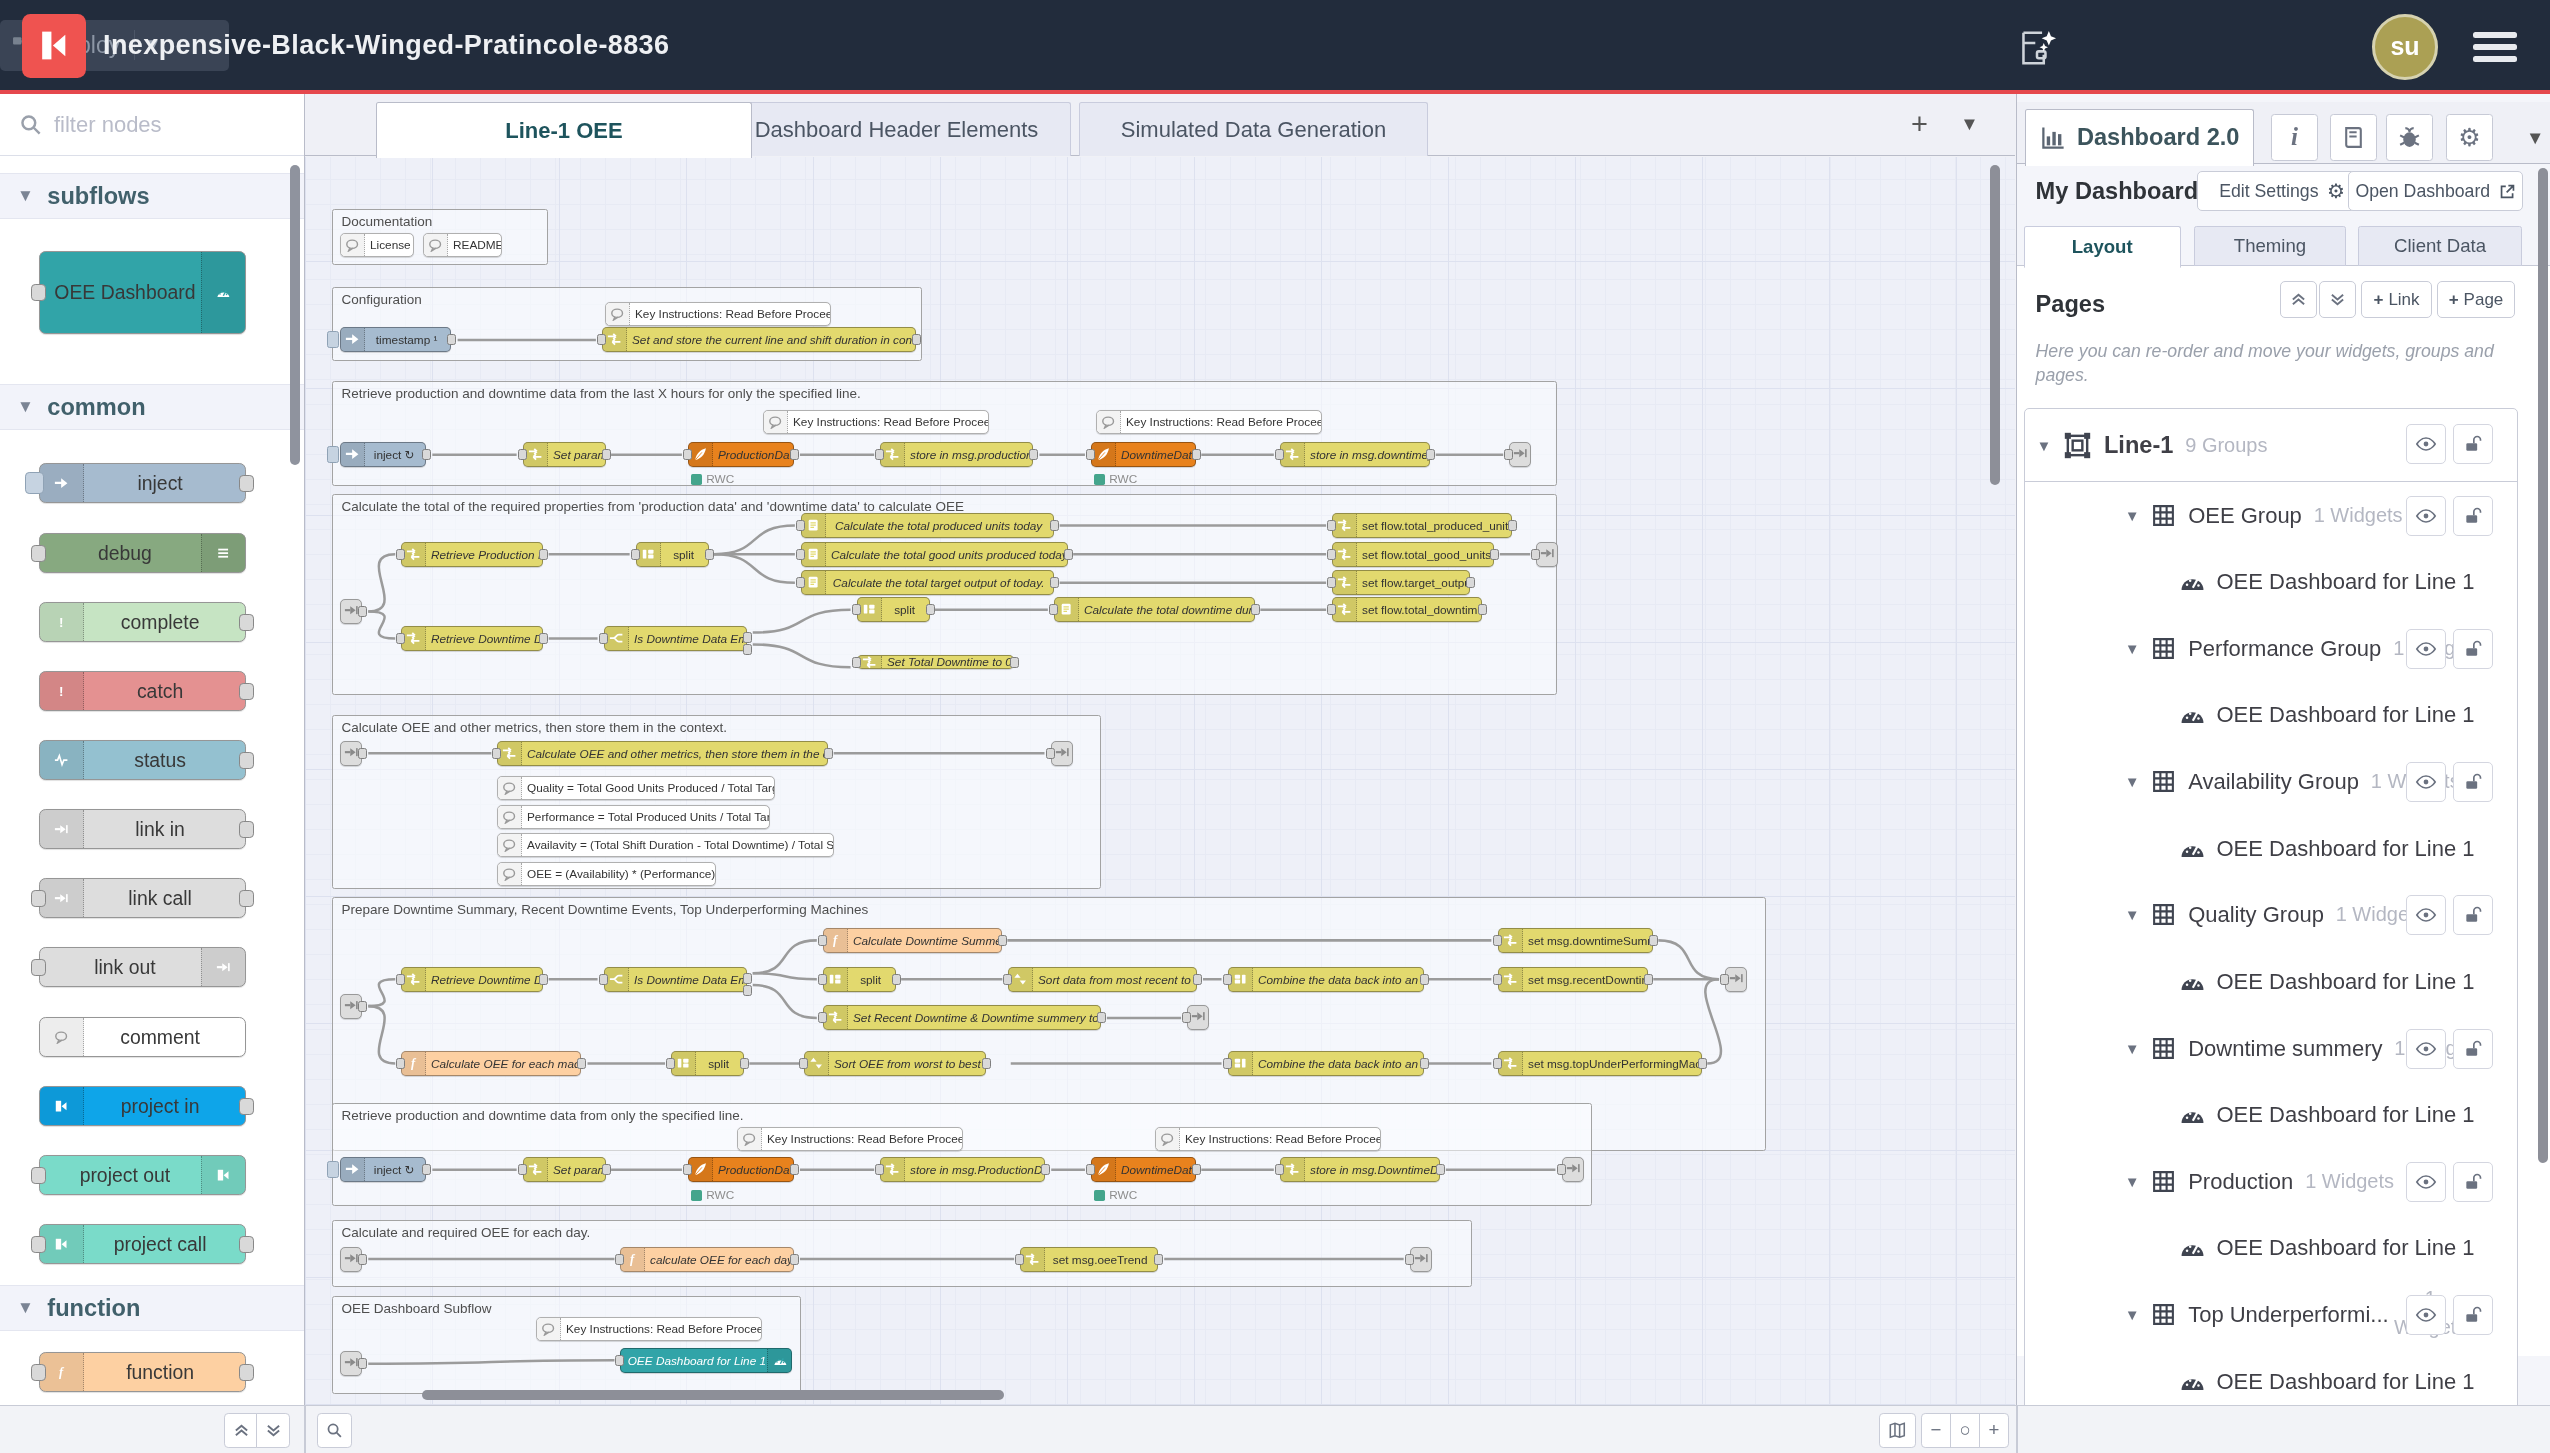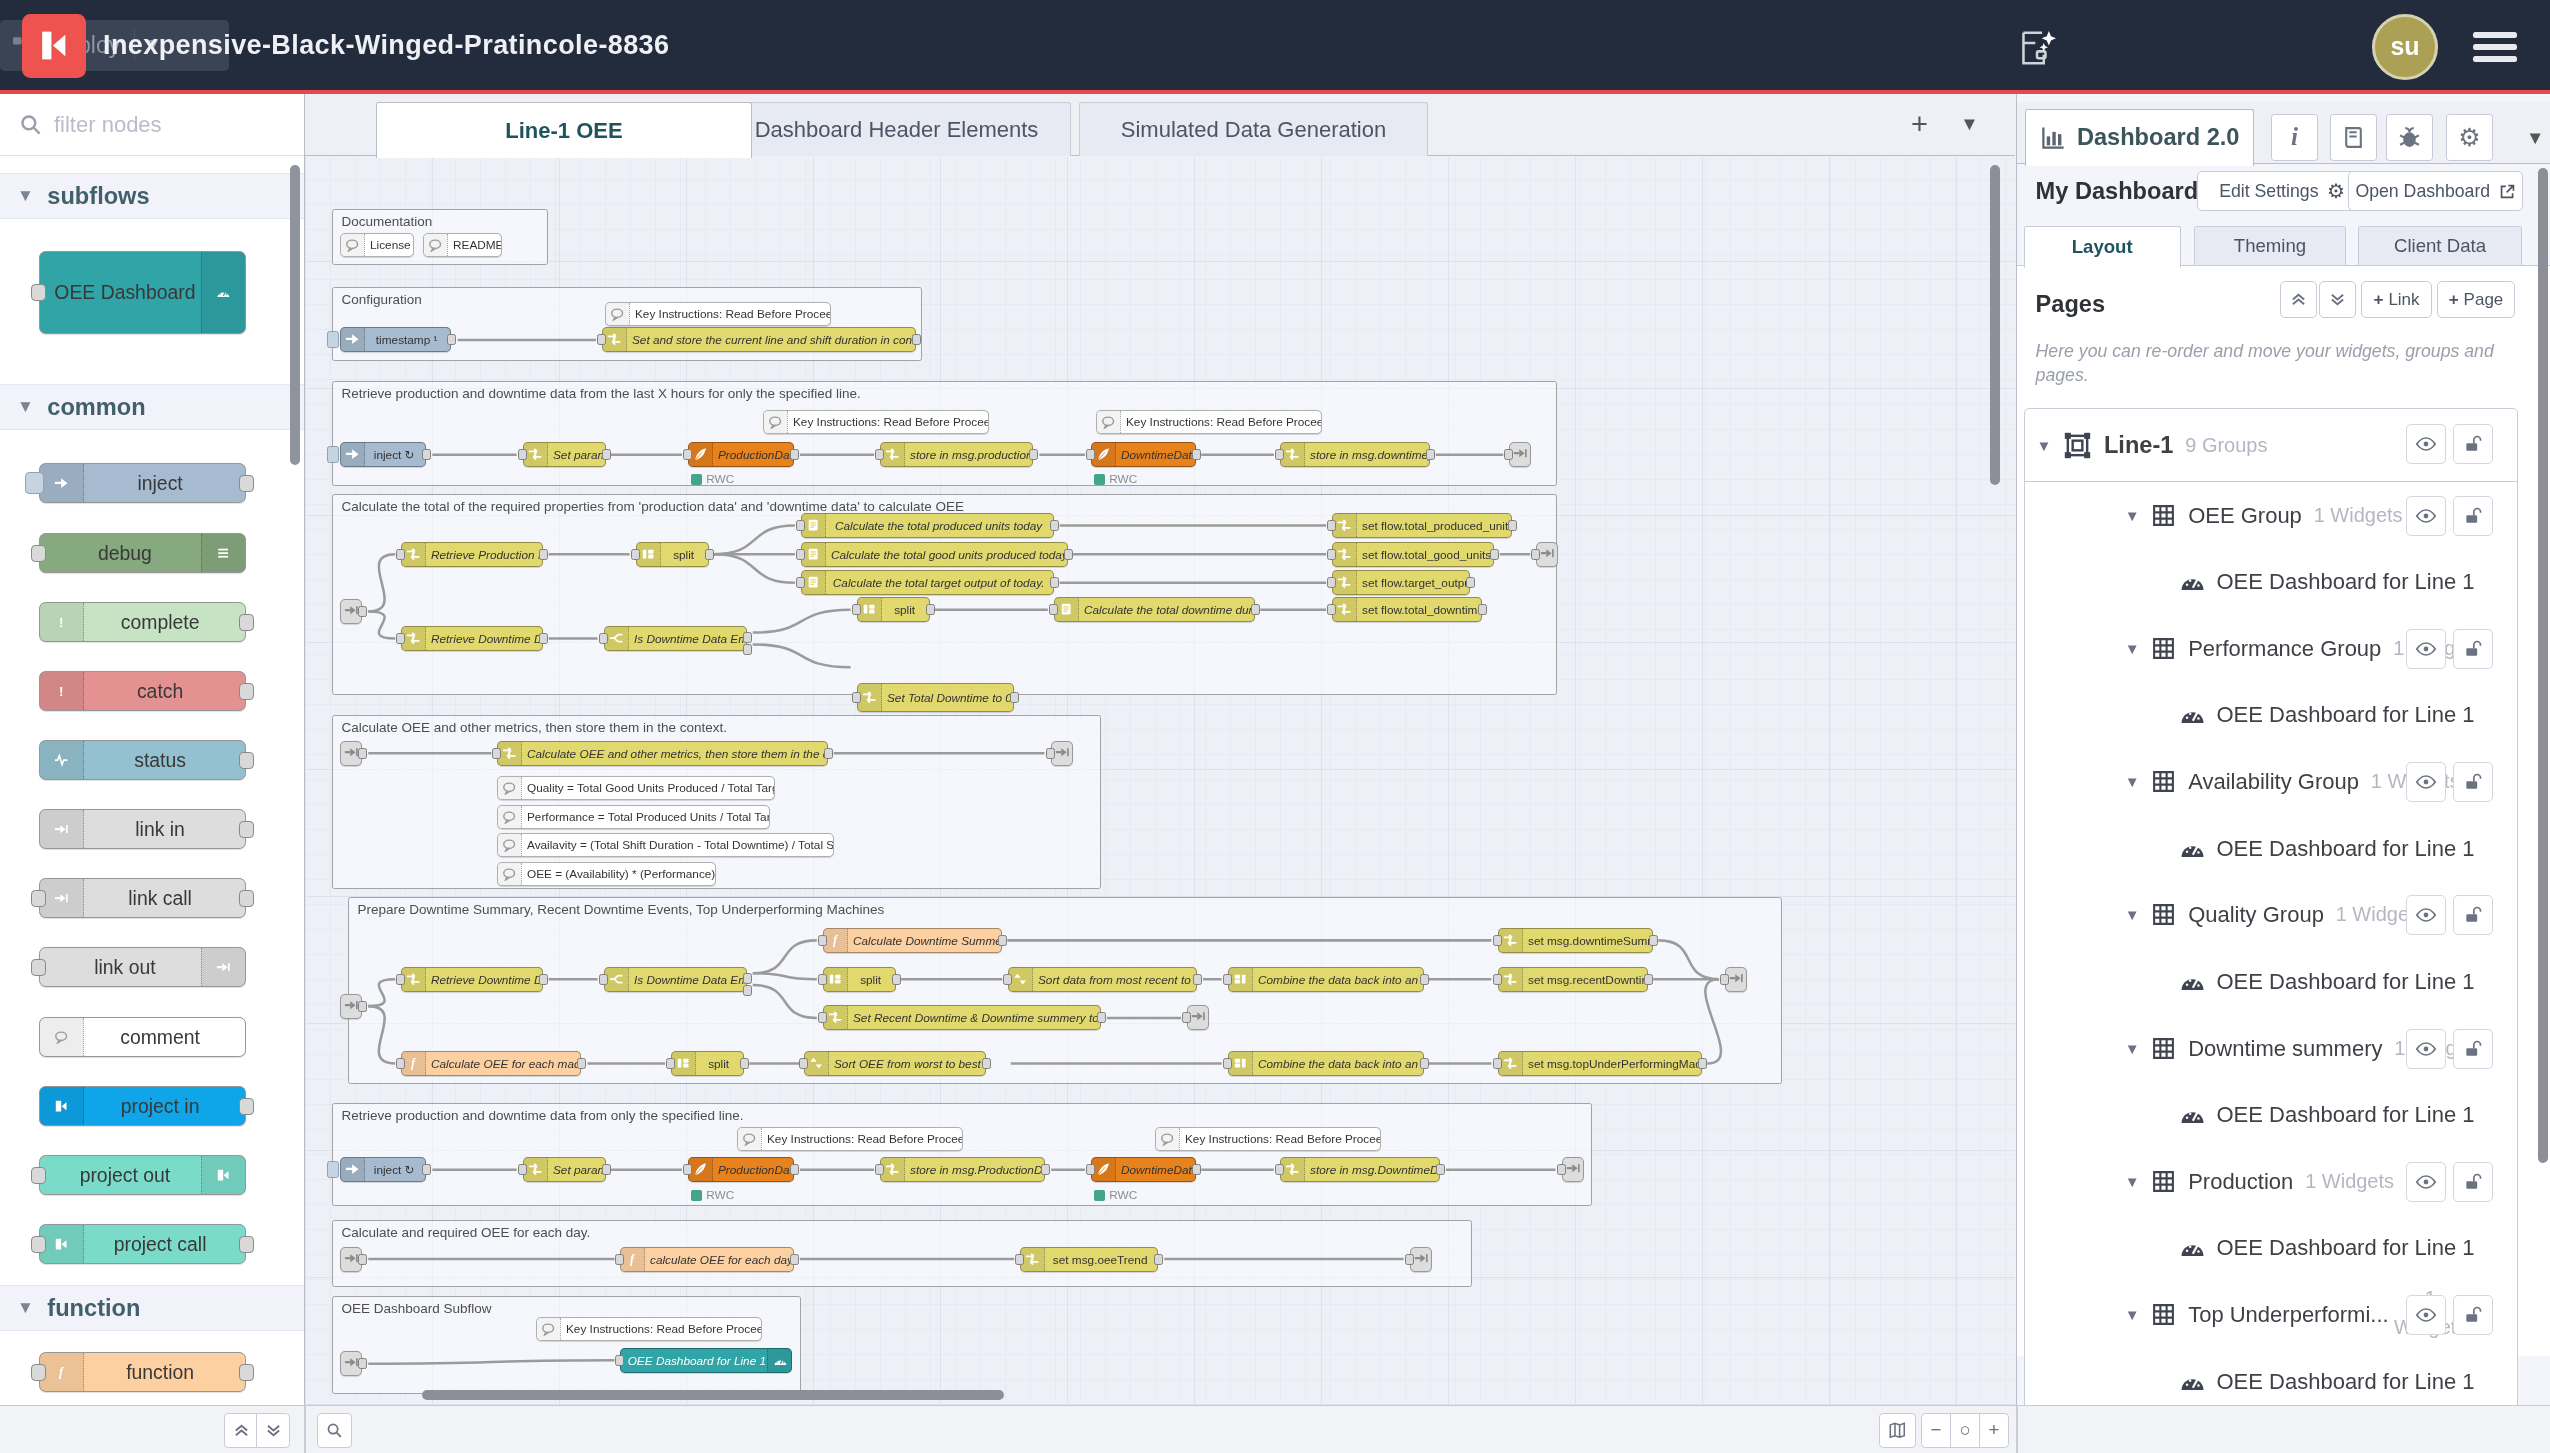--- a/index.html
+++ b/index.html
@@ -348,21 +348,21 @@
       </div>
       <div class="fgroup" style="left: 27px; top: 224px; width: 1225px; height: 105px;">
         <div class="glabel">Retrieve production and downtime data from the last X hours for only the specified line.</div>
       </div>
       <div class="fgroup" style="left: 27px; top: 337px; width: 1225px; height: 201px;">
         <div class="glabel">Calculate the total of the required properties from 'production data' and 'downtime data' to calculate OEE</div>
       </div>
       <div class="fgroup" style="left: 27px; top: 558px; width: 769px; height: 174px;">
         <div class="glabel">Calculate OEE and other metrics, then store them in the context.</div>
       </div>
-      <div class="fgroup" style="left: 27px; top: 740px; width: 1434px; height: 187px; margin-left: 16px;">
+      <div class="fgroup" style="left: 27px; top: 740px; width: 1434px; height: 254px;">
         <div class="glabel">Prepare Downtime Summary, Recent Downtime Events, Top Underperforming Machines</div>
       </div>
       <div class="fgroup" style="left: 27px; top: 946px; width: 1260px; height: 103px;">
         <div class="glabel">Retrieve production and downtime data from only the specified line.</div>
       </div>
       <div class="fgroup" style="left: 27px; top: 1063px; width: 1140px; height: 67px;">
         <div class="glabel">Calculate and required OEE for each day.</div>
       </div>
       <div class="fgroup" style="left: 27px; top: 1139px; width: 469px; height: 98px;">
         <div class="glabel">OEE Dashboard Subflow</div>
@@ -776,21 +776,21 @@
             <g stroke="#fff" stroke-width="2" fill="none">
               <path d="M1 8h4c3 0 3-4 6-4h4M5 8c3 0 3 4 6 4h4"></path>
             </g>
           </svg>
         </div>
         <span class="nlabel">Is Downtime Data Empty?</span>
         <div class="cport in"></div>
         <div class="cport out o1"></div>
         <div class="cport out o2"></div>
       </div>
-      <div class="fnode italic icon-l" style="left: 552px; top: 526px; width: 157px; height: 29px; background: rgb(226, 217, 110); align-items: center;">
+      <div class="fnode italic icon-l" style="left: 552px; top: 498px; width: 157px; height: 14px; background: rgb(226, 217, 110); align-items: center;">
         <div class="nicon l">
           <svg width="14.3" height="14.3" viewBox="0 0 16 16">
             <g stroke="#fff" stroke-width="2" fill="none">
               <path d="M1 5h9M10 5 7 2M10 5 7 8"></path>
               <path d="M15 11H6M6 11l3-3M6 11l3 3"></path>
             </g>
           </svg>
         </div>
         <span class="nlabel">Set Total Downtime to 0</span>
         <div class="cport in"></div>

